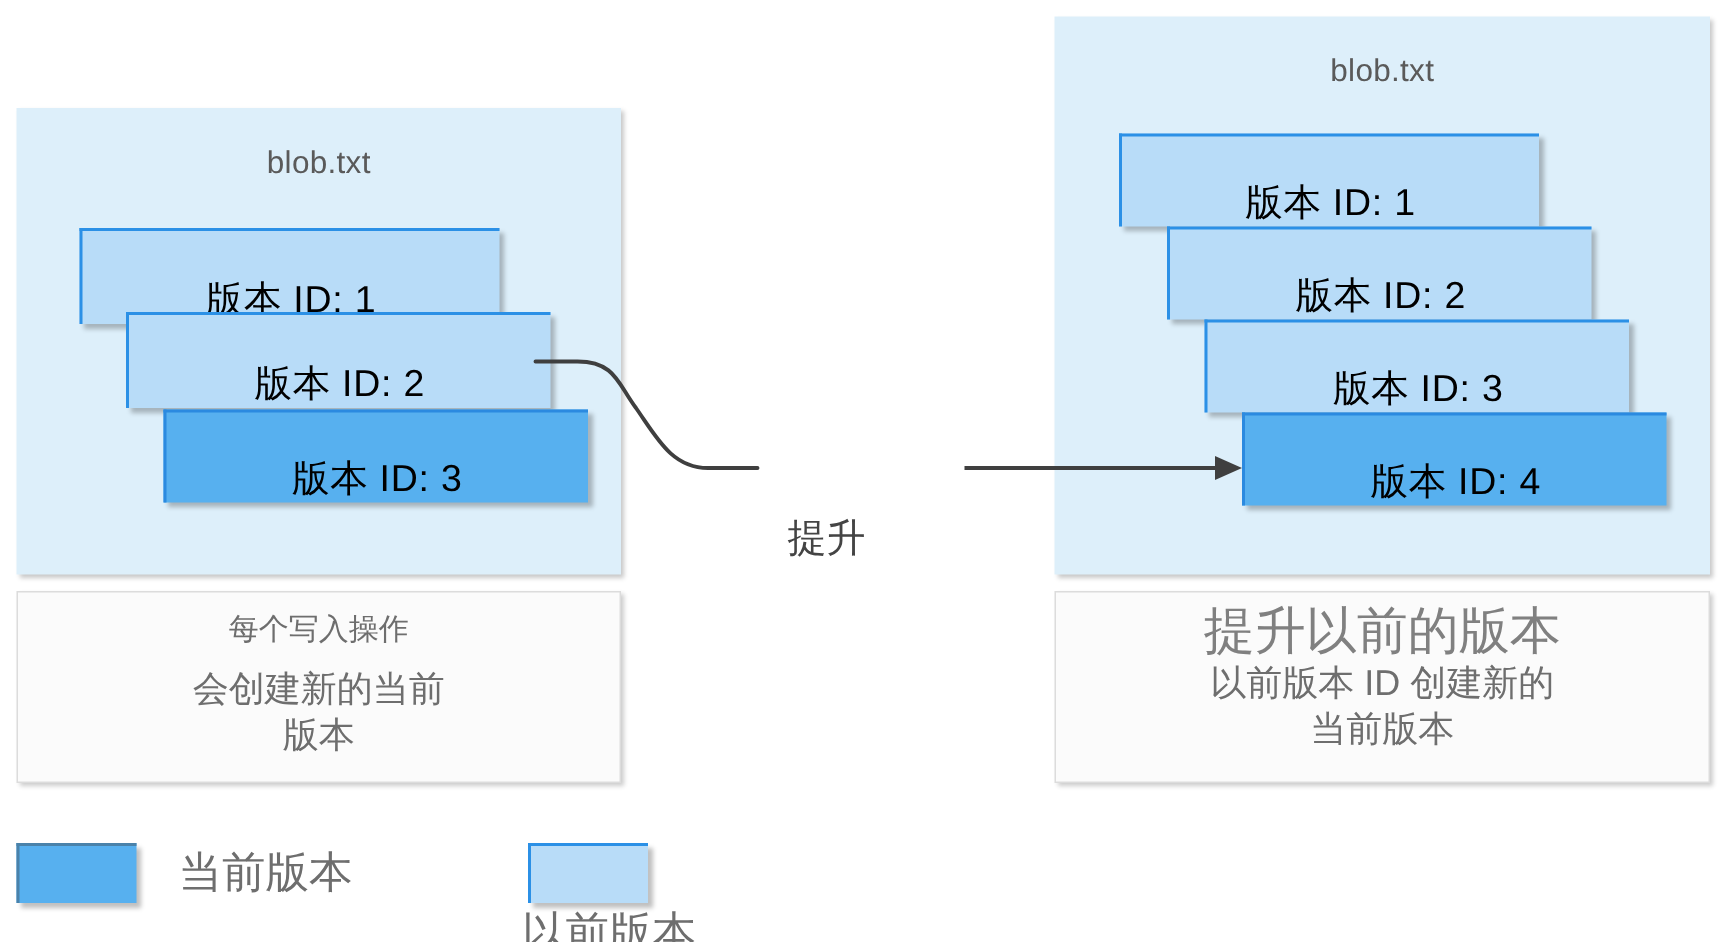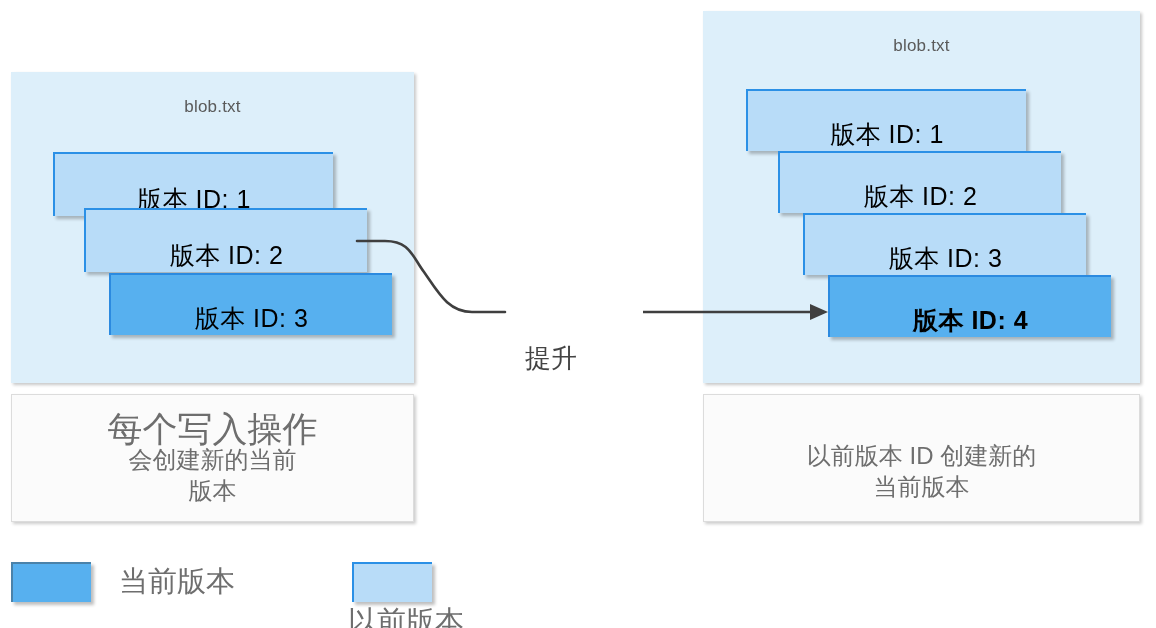--- a/index.html
+++ b/index.html
@@ -24,21 +24,21 @@
     position: absolute;
     background: #ddeffa;
     box-shadow: 2px 2px 3px rgba(0,0,0,0.22);
   }
   .file-title {
     position: absolute;
     left: 0;
     right: 0;
     text-align: center;
     color: #5a5a5a;
-    font-size: 17px;
+    font-size: 21px;
     letter-spacing: 0.2px;
   }
 
   
   .version {
     position: absolute;
     box-sizing: border-box;
     display: flex;
     align-items: flex-end;
     justify-content: center;
@@ -72,21 +72,21 @@
     height: 100%;
   }
   .cap-line {
     position: absolute;
     left: 0;
     right: 0;
     text-align: center;
     color: #6e6e6e;
     line-height: 1.08;
   }
-  .cap-big   { font-size: 35px; }
+  .cap-big   { font-size: 20px; }
   .cap-small { font-size: 24px; }
 
   
   #connectors {
     position: absolute;
     left: 0;
     top: 0;
     width: 1156px;
     height: 628px;
     pointer-events: none;
@@ -165,27 +165,28 @@
     </div>
 
     <div class="version prev" style="left:75px; top:140px; width:283px; height:62px;">
       <span>版本 ID: 2</span>
     </div>
 
     <div class="version prev" style="left:100px; top:202px; width:283px; height:62px;">
       <span>版本 ID: 3</span>
     </div>
 
-    <div class="version current" style="left:125px; top:264px; width:283px; height:62px;font-weight:bold;">
+    <div class="version current" style="left:125px; top:264px; width:283px; height:62px;">
       <span>版本 ID: 4</span>
     </div>
   </div>
 
   <div class="caption-box" style="left:703px; top:394px; width:437px; height:128px;">
     <div class="caption-inner">
+      <div class="cap-line" style="top:8px; font-size:34px; color:#808080;">提升以前的版本</div>
       <div class="cap-line cap-small" style="top:48px;">以前版本 ID 创建新的</div>
       <div class="cap-line cap-small" style="top:79px;">当前版本</div>
     </div>
   </div>
 
   <svg id="connectors" viewBox="0 0 1156 628" width="1156" height="628">
 
     <path d="M 357,241 L 385,241 C 410,241 412,256 424,272
              C 438,292 448,312 472,312 L 505,312" fill="none" stroke="#3f3f3f" stroke-width="2.6" stroke-linecap="round"></path>
 

